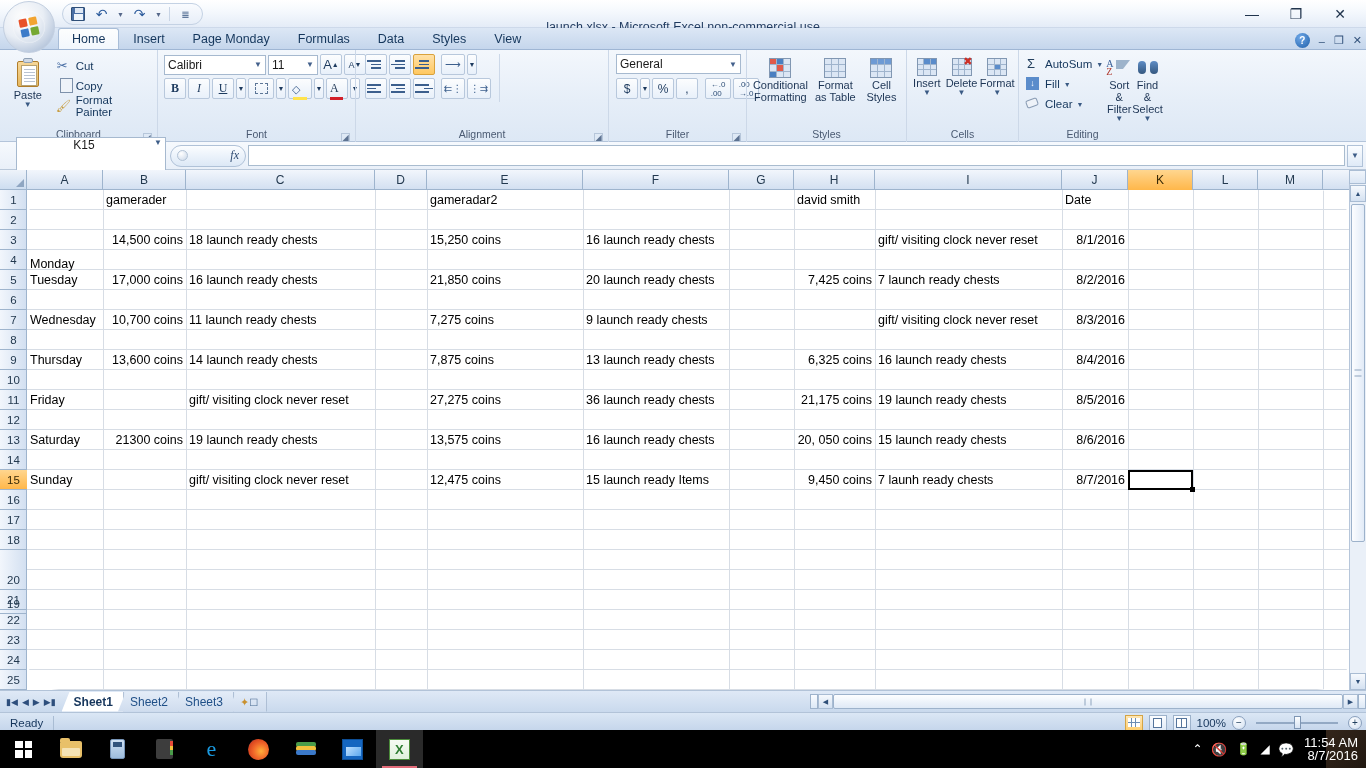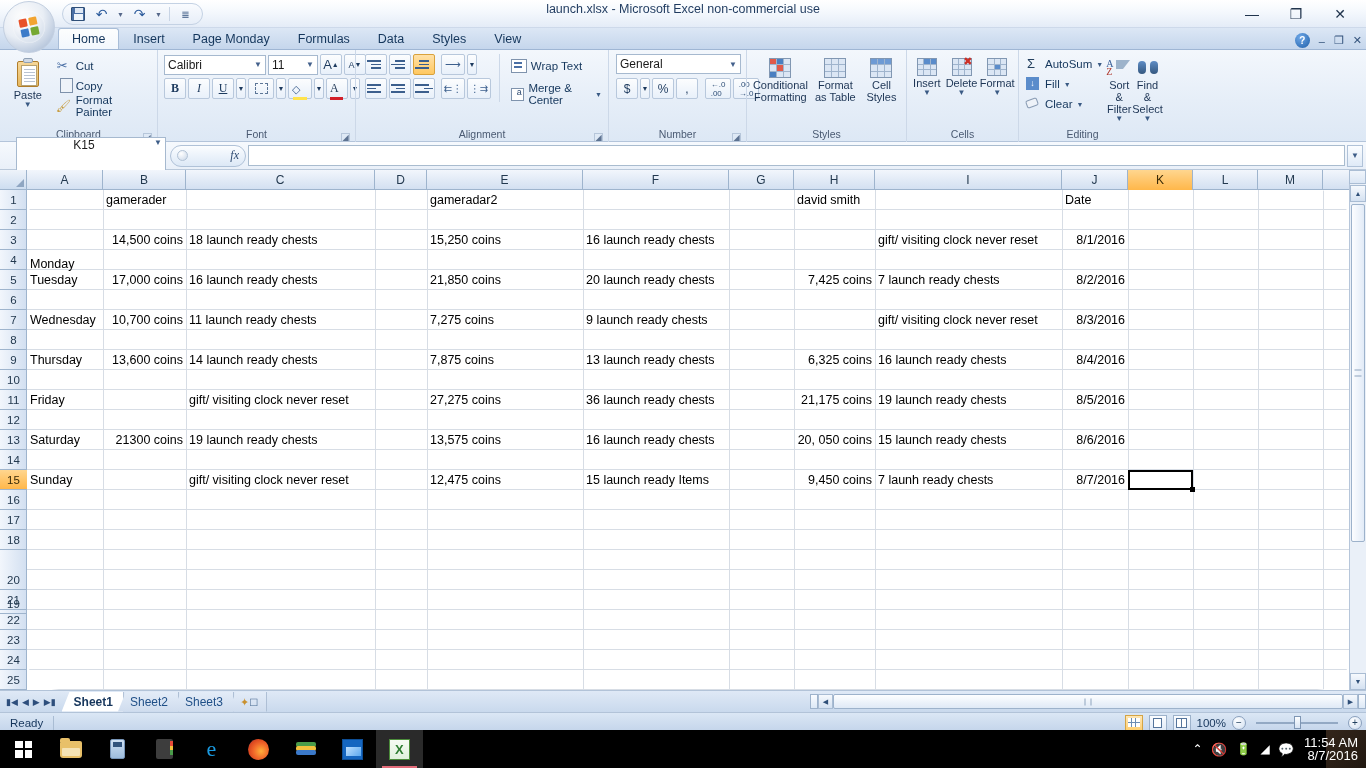--- a/index.html
+++ b/index.html
@@ -5,21 +5,21 @@
   * { box-sizing: border-box; margin:0; padding:0; }
   html,body { width:1366px; height:768px; overflow:hidden; }
   body { font-family:"Liberation Sans", sans-serif; font-size:12px; background:#000; }
 
   
   #app { position:absolute; inset:0 0 38px 0; background:#fff;
          background:linear-gradient(#fdfefe,#eef3fa); }
   .titlebar { position:relative; height:28px;
     background:linear-gradient(#ffffff 0%, #f4f8fd 45%, #e4ecf7 100%);
     border-bottom:1px solid #cdd9ea; }
-  .title-text { position:absolute; left:0; right:0; top:2px; text-align:center;
+  .title-text { position:absolute; left:0; right:0; top:20px; text-align:center;
     font-size:12.5px; color:#1f3a5f; }
   .wincontrols { position:absolute; right:4px; top:0; height:28px; display:flex; }
   .wc { width:44px; height:28px; display:flex; align-items:center; justify-content:center;
         color:#20344d; font-size:14px; }
 
   
   .orb { position:absolute; left:3px; top:1px; width:52px; height:52px; border-radius:50%;
     background:radial-gradient(circle at 36% 30%, #fdfdfd 0%, #e9eef5 45%, #b9c8dd 78%, #8ea4c2 100%);
     border:1px solid #c3cfe0; z-index:30; }
   .orb-in { position:absolute; left:9px; top:9px; width:32px; height:32px; border-radius:50%;
@@ -441,31 +441,20 @@
               </div>
             <div class="sqbtn" style="width:24px;margin-left:4px">
                 <span style="font-size:10px;color:#3c5f8d">⇇⋮</span>
               </div>
             <div class="sqbtn" style="width:24px">
                 <span style="font-size:10px;color:#3c5f8d">⋮⇉</span>
               </div>
           </div>
         </div>
         <div style="width:1px;height:48px;background:#ccd8e8;margin:0 8px"></div>
-        <div class="smcol" style="padding-top:2px">
-          <div class="smrow">
-            <span class="wraptext-ic"></span>
-            <span>Wrap Text</span>
-          </div>
-          <div class="smrow" style="margin-top:8px">
-            <span class="merge-ic"></span>
-            <span>Merge &amp; Center</span>
-            <span style="font-size:7px;color:#3a5a84">▼</span>
-          </div>
-        </div>
       </div>
       <div class="group-label">
         <span>Alignment</span>
         <span class="dlg">◢</span>
       </div>
     </div>
 
     <div class="group" style="width:138px">
       <div class="group-body" style="flex-direction:column;padding-left:4px">
         <div class="ctlbox" style="width:125px;margin-bottom:4px">
@@ -487,21 +476,21 @@
             </div>
           <div class="sqbtn" style="width:26px;margin-left:5px">
               <span style="font-size:8px;color:#2f4f78">←.0<br>.00</span>
             </div>
           <div class="sqbtn" style="width:26px">
               <span style="font-size:8px;color:#2f4f78">.00<br>→.0</span>
             </div>
         </div>
       </div>
       <div class="group-label">
-        <span>Number</span>
+        <span>Filter</span>
         <span class="dlg">◢</span>
       </div>
     </div>
 
     <div class="group" style="width:160px">
       <div class="group-body" style="padding-top:4px">
         <div class="bigbtn" style="width:62px">
           <span class="gridicon">
             <span style="background:#e05a4b"></span>
               <span style="background:#4a7fc1"></span>

